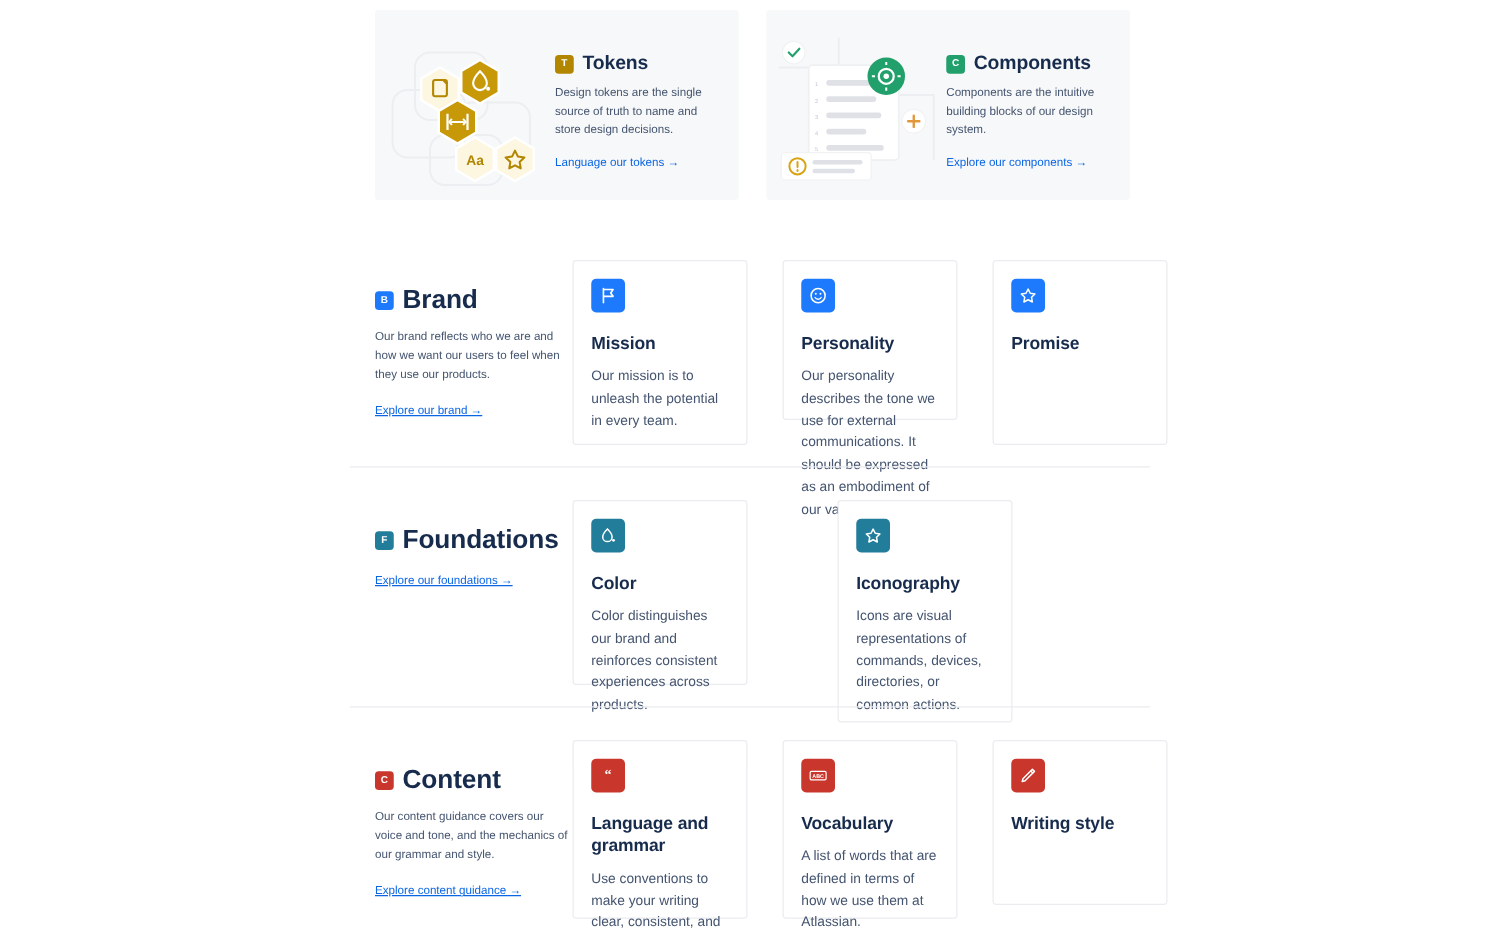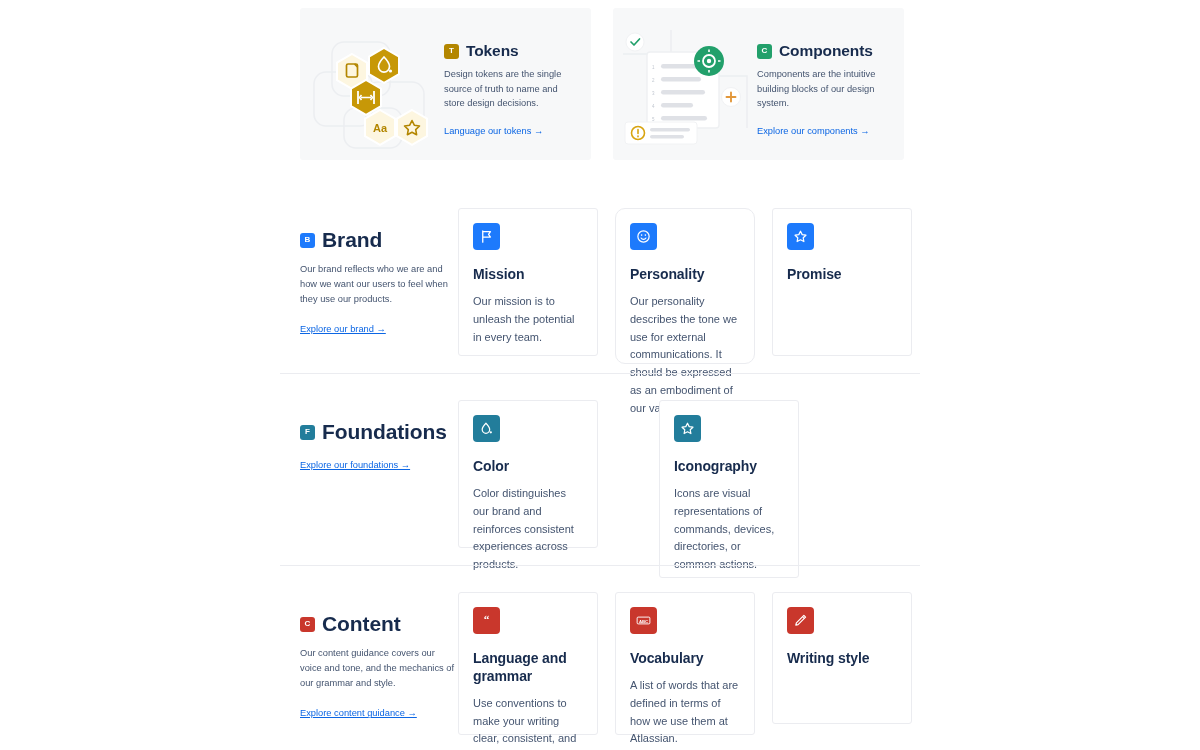--- a/index.html
+++ b/index.html
@@ -49,21 +49,21 @@
   }
   .link.u { text-decoration: underline; }
 
   
   .section { position: absolute; left: 300px; display: flex; }
   .sec-intro { width: 155px; flex: 0 0 155px; }
   .sec-title-row { display: flex; align-items: center; gap: 7px; margin-bottom: 10px; }
   .sec-title { font-size: 21px; font-weight: 700; letter-spacing: -0.1px; color: #172b4d; }
   .sec-desc { font-size: 9.3px; line-height: 1.63; color: #44546f; margin-bottom: 11px; }
 
-  .cards { display: flex; gap: 17px; margin-left: 3px; }
+  .cards { display: flex; gap: 28px; margin-left: 3px; }
   .card {
     width: 140px;
     background: #ffffff;
     border: 1px solid #ebecf0;
     border-radius: 3px;
     padding: 14px 14px 16px 14px;
   }
   .tile {
     width: 27px; height: 27px; border-radius: 4px;
     display: flex; align-items: center; justify-content: center;
@@ -207,21 +207,21 @@
       <div class="card" style="height:148px;">
         <div class="tile blue">
           <svg width="15" height="15" viewBox="0 0 16 16">
               <path d="M4 2 v12 M4 2.8 h8.2 l-2 2.9 2 2.9 H4" fill="none" stroke="#ffffff" stroke-width="1.4" stroke-linejoin="round" stroke-linecap="round"></path>
             </svg>
         </div>
         <div class="card-title">Mission</div>
         <p class="card-desc">Our mission is to unleash the potential in every team.</p>
       </div>
 
-      <div class="card" style="height:156px;border-radius:10px;">
+      <div class="card" style="height:128px;">
         <div class="tile blue">
           <svg width="15" height="15" viewBox="0 0 16 16">
             <circle cx="8" cy="8" r="6" fill="none" stroke="#ffffff" stroke-width="1.3"></circle>
             <circle cx="6" cy="6.5" r="0.85" fill="#ffffff"></circle>
               <circle cx="10" cy="6.5" r="0.85" fill="#ffffff"></circle>
             <path d="M5.4 9.6 a3 3 0 0 0 5.2 0" fill="none" stroke="#ffffff" stroke-width="1.2" stroke-linecap="round"></path>
           </svg>
         </div>
         <div class="card-title">Personality</div>
         <p class="card-desc">Our personality describes the tone we use for external communications. It should be expressed as an embodiment of our values.</p>

